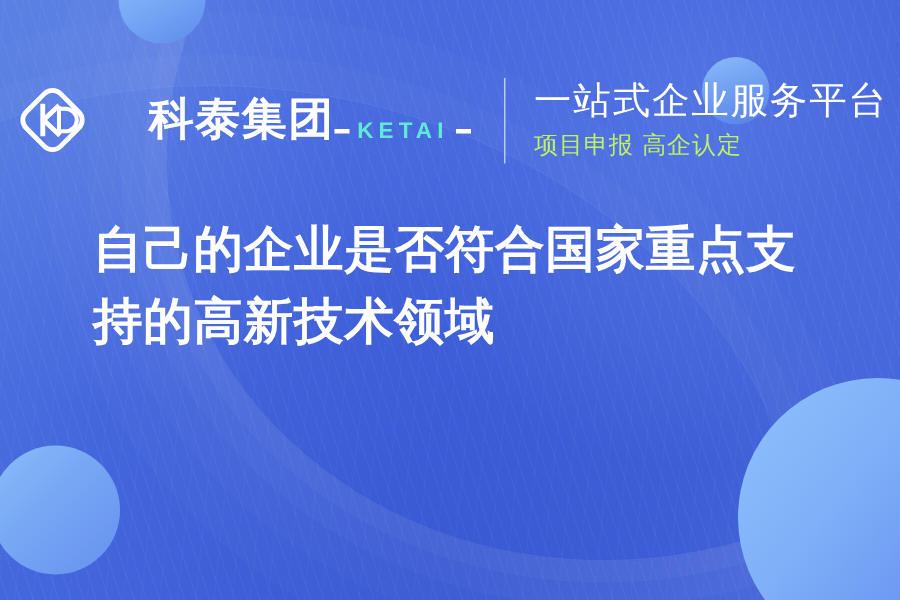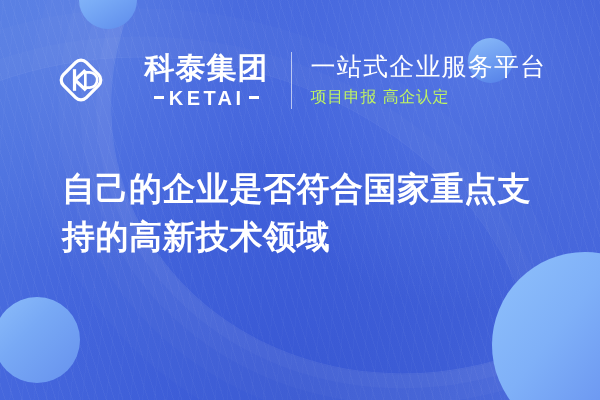--- a/index.html
+++ b/index.html
@@ -134,22 +134,21 @@
 
   .logo-mark {
     width: 54px;
     height: 54px;
     flex: 0 0 auto;
     display: block;
   }
 
   .logo-words {
     display: flex;
-    flex-direction: column;
-    align-items: center;
+    align-items: flex-end;
     justify-content: center;
     margin-left: 27px;
   }
   .logo-cn {
     color: #ffffff;
     font-size: 30px;
     line-height: 1.0;
     font-weight: 700;
     letter-spacing: 1px;
     font-family: "DejaVu Sans", "Liberation Sans", sans-serif;
@@ -161,22 +160,22 @@
     gap: 5px;
     margin-top: 5px;
   }
   .logo-en-dash {
     height: 3px;
     flex: 1 1 auto;
     background: #ffffff;
     min-width: 10px;
   }
   .logo-en {
-    color: #ffffff;
-    font-size: 20px;
+    color: #5eead4;
+    font-size: 15px;
     font-weight: 700;
     letter-spacing: 3.4px;
     line-height: 1;
     font-family: "Liberation Sans", sans-serif;
     white-space: nowrap;
   }
 
   .divider {
     width: 1px;
     height: 57px;
@@ -207,21 +206,21 @@
     letter-spacing: 0.6px;
     white-space: nowrap;
     font-family: "DejaVu Serif", "Liberation Serif", serif;
   }
 
   
   .headline {
     position: absolute;
     left: 62px;
     right: 46px;
-    top: 165px;
+    top: 142px;
     color: #ffffff;
     font-size: 33px;
     font-weight: 700;
     line-height: 1.44;
     letter-spacing: 0.5px;
     font-family: "DejaVu Sans", "Liberation Sans", sans-serif;
     text-align: left;
   }
 </style>
 </head>

